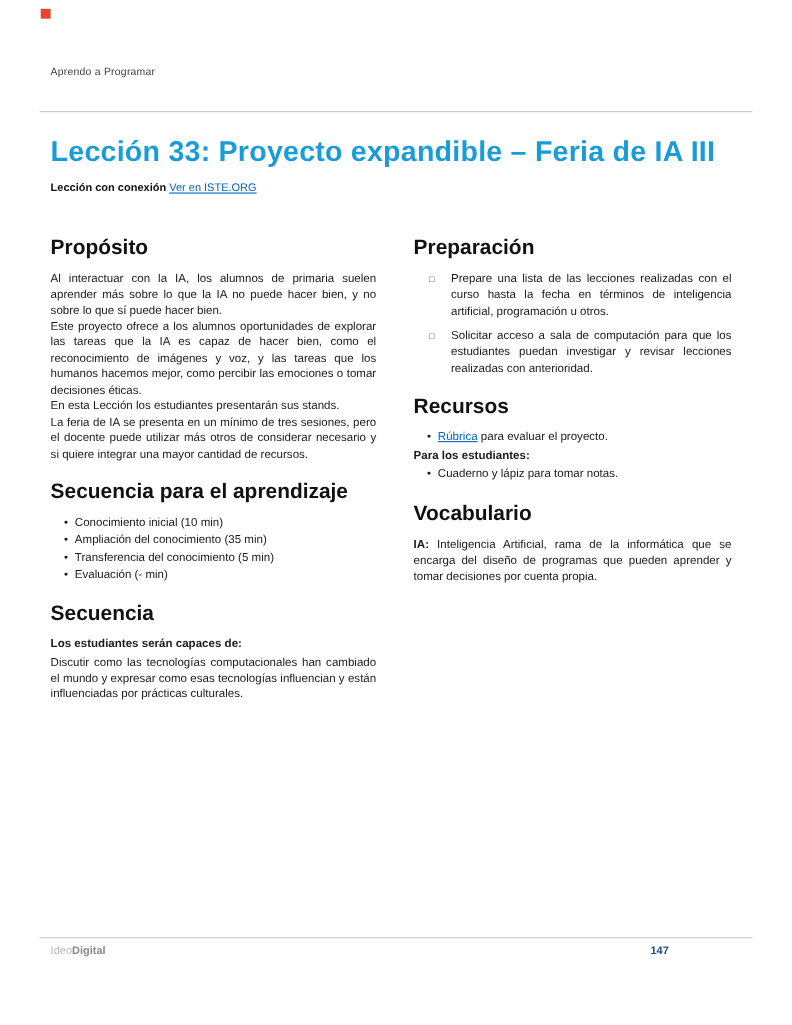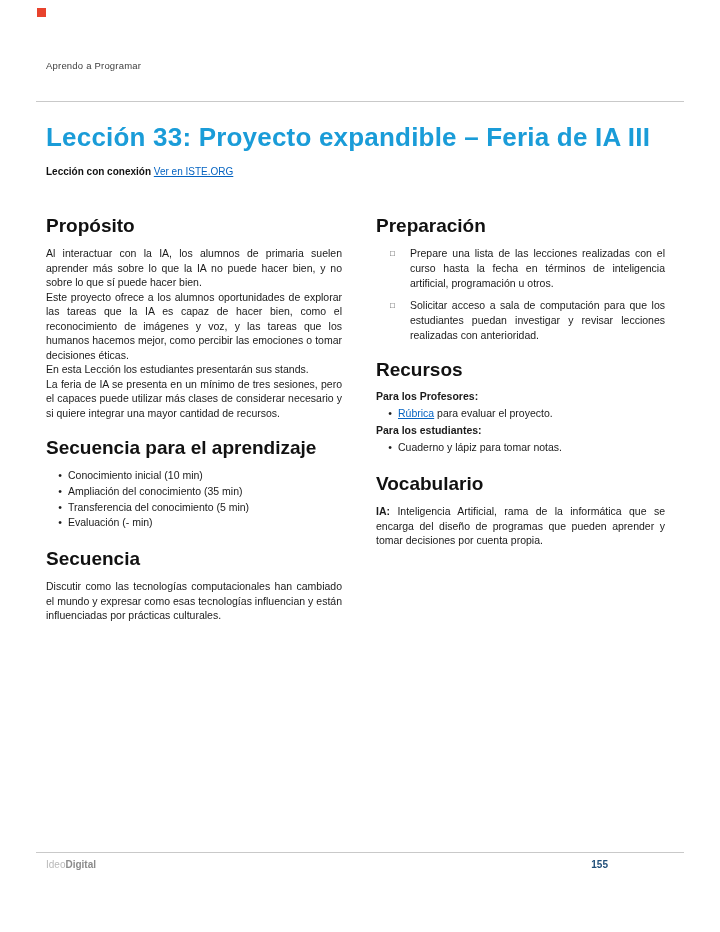--- a/index.html
+++ b/index.html
@@ -86,21 +86,21 @@
     </div>
 
     <div class="cols">
 
       <div class="col-left">
 
         <h2 class="sec">Propósito</h2>
         <p class="body tight">Al interactuar con la IA, los alumnos de primaria suelen aprender más sobre lo que la IA no puede hacer bien, y no sobre lo que sí puede hacer bien.</p>
         <p class="body tight">Este proyecto ofrece a los alumnos oportunidades de explorar las tareas que la IA es capaz de hacer bien, como el reconocimiento de imágenes y voz, y las tareas que los humanos hacemos mejor, como percibir las emociones o tomar decisiones éticas.</p>
         <p class="body tight">En esta Lección los estudiantes presentarán sus stands.</p>
-        <p class="body tight">La feria de IA se presenta en un mínimo de tres sesiones, pero el capaces puede utilizar más clases de considerar necesario y si quiere integrar una mayor cantidad de recursos.</p>
+        <p class="body tight">La feria de IA se presenta en un mínimo de tres sesiones, pero el docente puede utilizar más otros de considerar necesario y si quiere integrar una mayor cantidad de recursos.</p>
 
         <h2 class="sec spaced">Secuencia para el aprendizaje</h2>
         <ul class="plain">
           <li>
             <span class="dot-bullet">•</span>
             <span class="li-text">Conocimiento inicial (10 min)</span>
           </li>
           <li>
             <span class="dot-bullet">•</span>
             <span class="li-text">Ampliación del conocimiento (35 min)</span>
@@ -109,40 +109,40 @@
             <span class="dot-bullet">•</span>
             <span class="li-text">Transferencia del conocimiento (5 min)</span>
           </li>
           <li>
             <span class="dot-bullet">•</span>
             <span class="li-text">Evaluación (- min)</span>
           </li>
         </ul>
 
         <h2 class="sec spaced">Secuencia</h2>
+        <div class="sub-label">Los estudiantes serán capaces de:</div>
         <p class="body">Discutir como las tecnologías computacionales han cambiado el mundo y expresar como esas tecnologías influencian y están influenciadas por prácticas culturales.</p>
 
       </div>
 
       <div class="col-right">
 
         <h2 class="sec">Preparación</h2>
         <ul class="squares">
           <li>
             <span class="sq-bullet">□</span>
             <span class="li-text">Prepare una lista de las lecciones realizadas con el curso hasta la fecha en términos de inteligencia artificial, programación u otros.</span>
           </li>
           <li>
             <span class="sq-bullet">□</span>
             <span class="li-text">Solicitar acceso a sala de computación para que los estudiantes puedan investigar y revisar lecciones realizadas con anterioridad.</span>
           </li>
         </ul>
 
         <h2 class="sec spaced">Recursos</h2>
-        <div class="sub-label">Para los Profesores:</div>
         <ul class="plain">
           <li>
             <span class="dot-bullet">•</span>
             <span class="li-text"><a class="inline-link">Rúbrica</a><span> para evaluar el proyecto.</span></span>
           </li>
         </ul>
         <div class="sub-label">Para los estudiantes:</div>
         <ul class="plain">
           <li>
             <span class="dot-bullet">•</span>
@@ -155,17 +155,17 @@
 
       </div>
 
     </div>
   </div>
 
   <div class="footer">
     <hr class="footer-rule">
     <div class="footer-row">
       <div class="footer-brand"><span class="light">Ideo</span><span class="bold">Digital</span></div>
-      <div class="page-number">155</div>
+      <div class="page-number">147</div>
     </div>
   </div>
 
 </div>
 
 </body></html>

